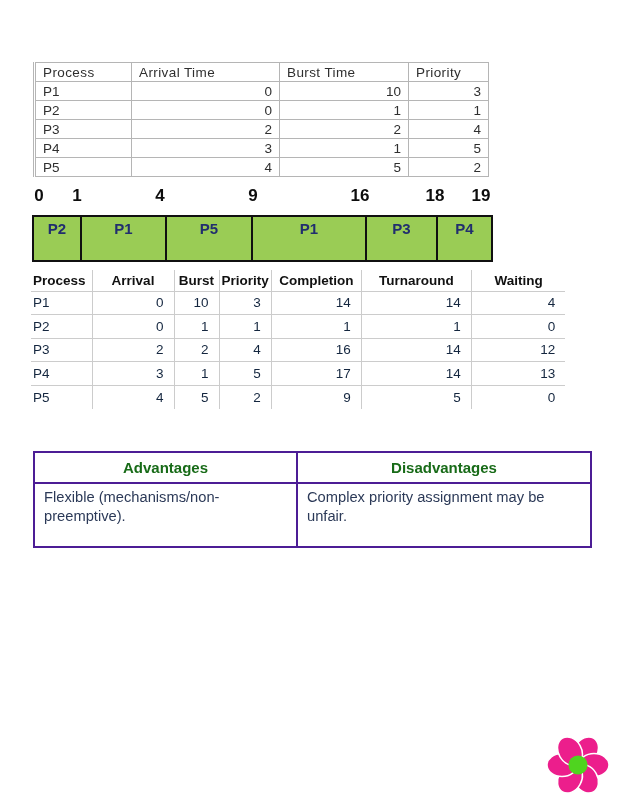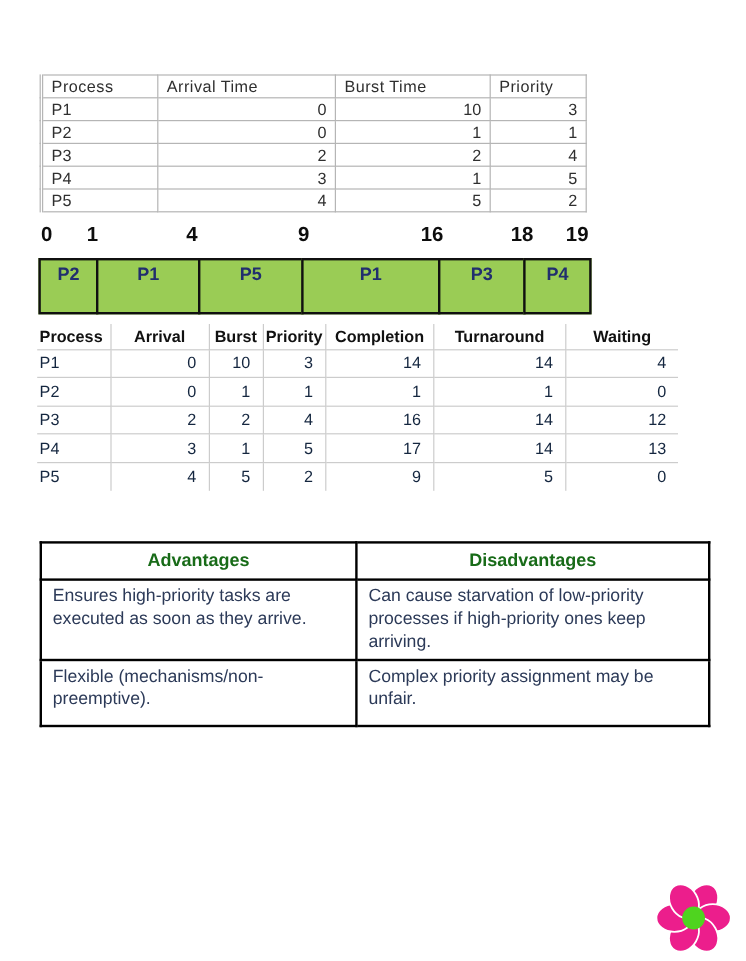--- a/index.html
+++ b/index.html
@@ -51,21 +51,21 @@
   .t2 td:last-child{border-right:none;}
   .t2 tr:last-child td{border-bottom:none;}
 
   
   .avg{position:absolute;left:33px;top:419px;font-size:15.5px;font-weight:bold;white-space:nowrap;}
   .avg .lbl{color:var(--hgreen);}
   .avg .frm{color:var(--navy);}
 
   
   .t3{position:absolute;left:33px;top:451px;border-collapse:collapse;table-layout:fixed;width:557px;}
-  .t3 th,.t3 td{border:2px solid #000000;}
+  .t3 th,.t3 td{border:2px solid #4c1d95;}
   .t3 th{height:31px;font-size:15px;font-weight:bold;color:var(--hgreen);text-align:center;vertical-align:middle;}
   .t3 td{font-size:14.7px;line-height:1.3;color:var(--body-navy);vertical-align:top;padding:4px 9px;}
   .t3 tbody tr:nth-child(1) td{height:64px;}
   .t3 tbody tr:nth-child(2) td{height:55px;}
   .t3 tbody tr:nth-child(3) td{height:77px;}
 
   
   .flower{position:absolute;left:543px;top:729px;width:70px;height:70px;}
 </style>
 </head>
@@ -219,24 +219,20 @@
         <col style="width:294px">
       </colgroup>
     <thead>
       <tr>
           <th>Advantages</th>
           <th>Disadvantages</th>
         </tr>
     </thead>
     <tbody>
         <tr>
-          <td>Ensures high-priority tasks are executed as soon as they arrive.</td>
-          <td>Can cause starvation of low-priority processes if high-priority ones keep arriving.</td>
-        </tr>
-        <tr>
           <td>Flexible (mechanisms/non-preemptive).</td>
           <td>Complex priority assignment may be unfair.</td>
         </tr>
       </tbody>
   </table>
 
   <svg class="flower" viewBox="0 0 70 70">
     <g transform="translate(35,36)">
       <g id="petals">
         <ellipse transform="rotate(30)" cx="0" cy="-16" rx="11.5" ry="15" stroke="#ffffff" stroke-width="1.5" fill="#EC1E8C"></ellipse>

